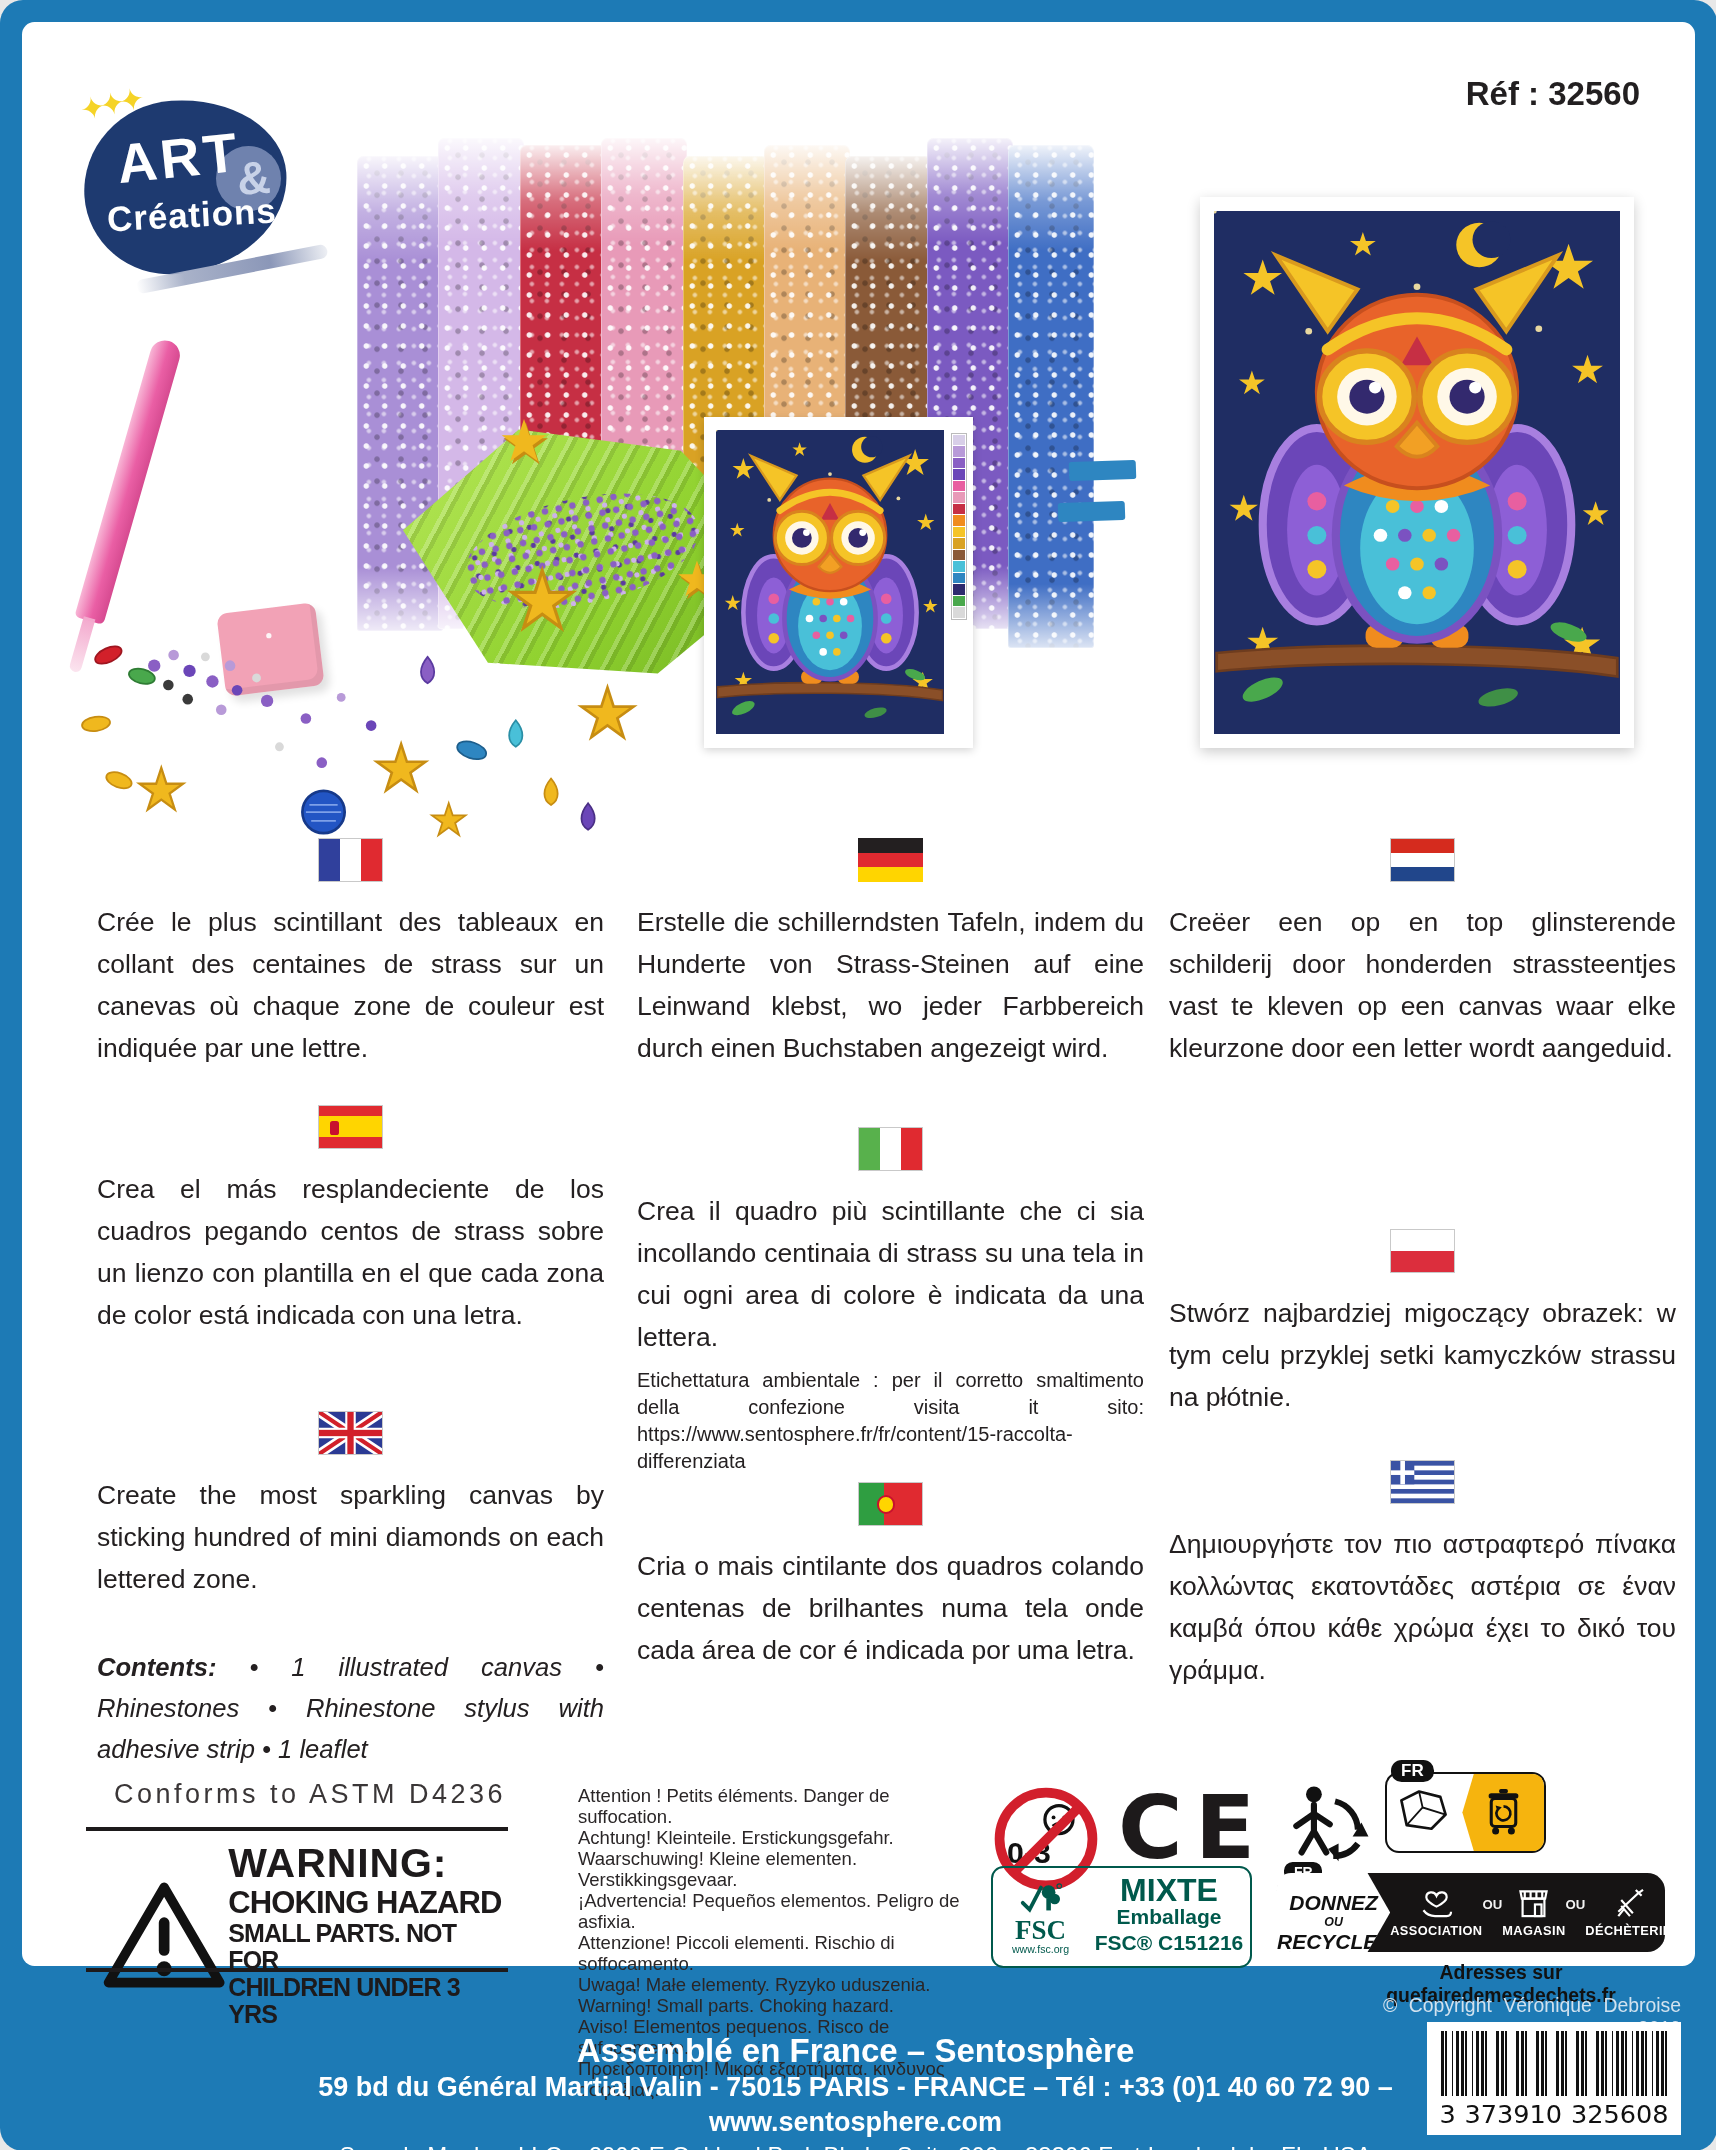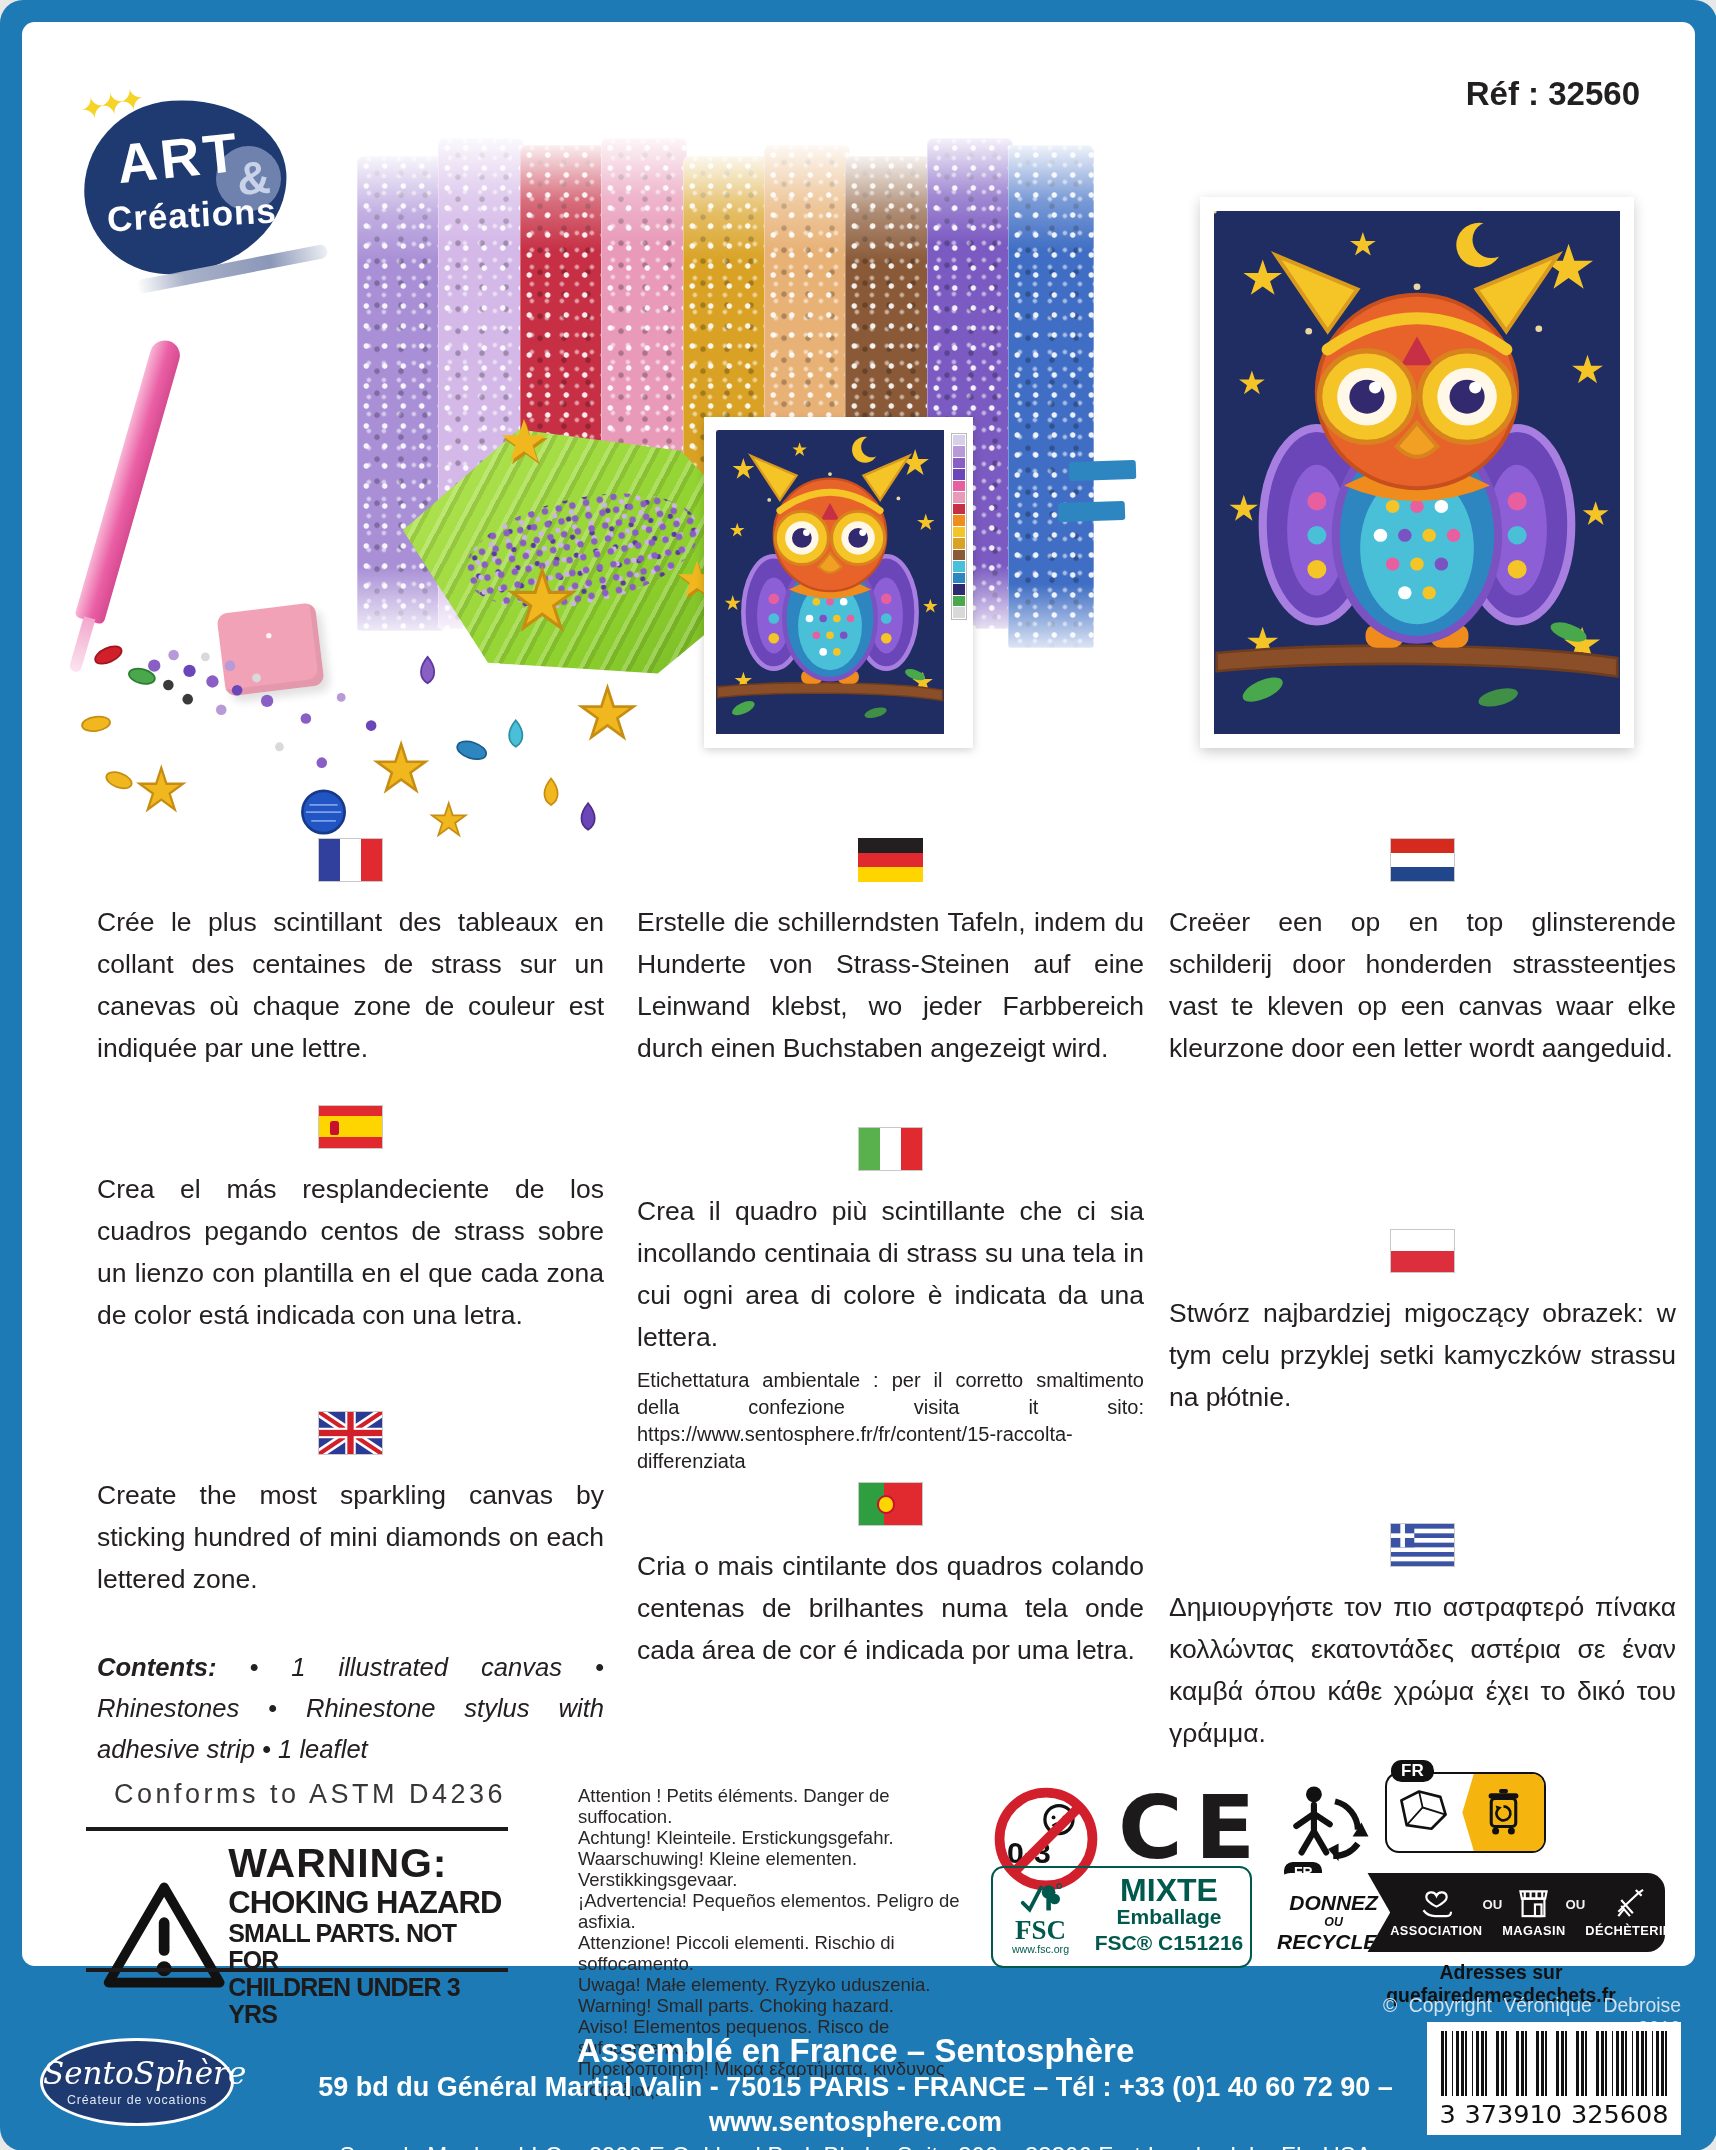--- a/index.html
+++ b/index.html
@@ -374,21 +374,21 @@
     </div>
 
     <div class="abs lang col3" style="left:1147px;top:816px;">
       <span class="flag flag-nl"></span>
       <p>Creëer een op en top glinsterende schilderij door honderden strassteentjes vast te kleven op een canvas waar elke kleurzone door een letter wordt aangeduid.</p>
     </div>
     <div class="abs lang col3" style="left:1147px;top:1207px;">
       <span class="flag flag-pl"></span>
       <p>Stwórz najbardziej migoczący obrazek: w tym celu przyklej setki kamyczków strassu na płótnie.</p>
     </div>
-    <div class="abs lang col3" style="left:1147px;top:1501px;">
+    <div class="abs lang col3" style="left:1147px;top:1438px;">
       <svg class="flag" width="65" height="44" viewBox="0 0 60 40">
         <rect width="60" height="40" fill="#3a53a4"></rect>
         <g fill="#fff">
             <rect y="4.44" width="60" height="4.44"></rect>
             <rect y="13.33" width="60" height="4.44"></rect>
             <rect y="22.22" width="60" height="4.44"></rect>
             <rect y="31.11" width="60" height="4.44"></rect>
           </g>
         <rect width="22.2" height="22.2" fill="#3a53a4"></rect>
         <rect x="8.9" width="4.4" height="22.2" fill="#fff"></rect>
@@ -518,24 +518,20 @@
           </svg>
           <div class="lbl">DÉCHÈTERIE</div>
         </div>
       </div>
     </div>
     <div class="abs addresses">Adresses sur quefairedemesdechets.fr</div>
   </div>
 
   <div class="abs copyright">© Copyright Véronique Debroise 2019</div>
 
-  <div class="abs sento">
-    <div class="brand">SentoSphère</div>
-    <div class="tagline">Créateur de vocations</div>
-  </div>
 
   <div class="abs foot-center">
     <div class="foot-l1">Assemblé en France – Sentosphère</div>
     <div class="foot-l2">59 bd du Général Martial Valin - 75015 PARIS - FRANCE – Tél : +33 (0)1 40 60 72 90 – www.sentosphere.com</div>
     <div class="foot-l3">Speedy Monkey LLC – 2900 E Oakland Park Blvd – Suite 300 – 33306 Fort Lauderdale, FL, USA</div>
   </div>
 
   <div class="abs barcode">
     <div class="bars"></div>
     <div class="digits">

